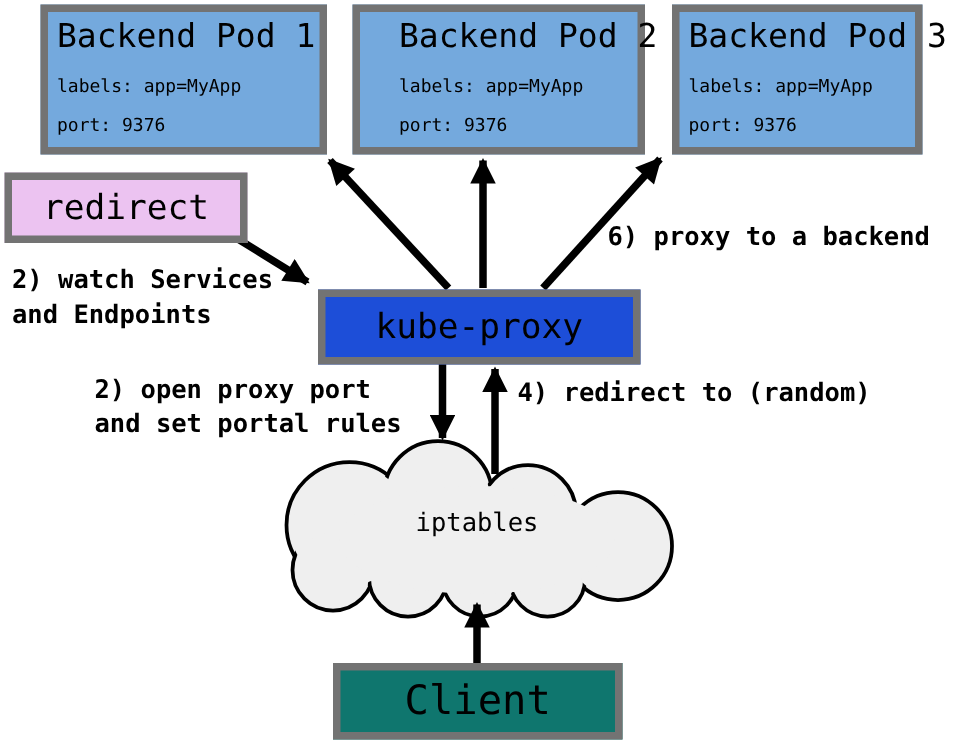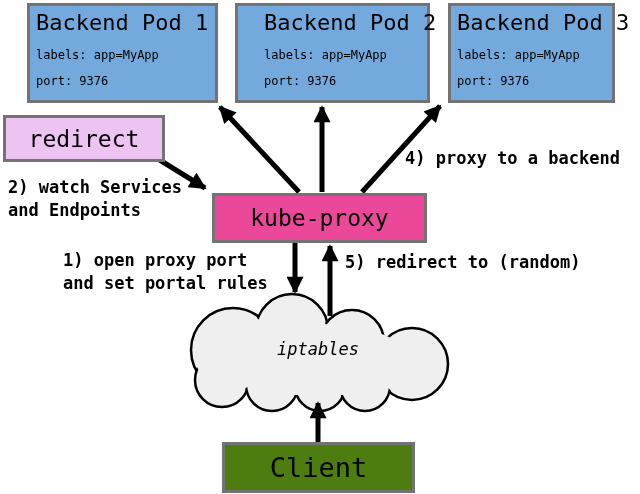--- a/index.html
+++ b/index.html
@@ -1,31 +1,31 @@
 <!DOCTYPE html>
 <html><head>
 <meta charset="utf-8">
 <style>
   html,body{margin:0;padding:0;background:#fff;}
   .stage{
     position:relative;width:640px;height:494px;background:#FFFFFF;overflow:hidden;
     font-family:"DejaVu Sans Mono","Liberation Mono",monospace;color:#000;
   }
   .layer{position:absolute;left:0;top:0;}
-  .box{position:absolute;box-sizing:border-box;border:3px solid #737373;}
+  .box{position:absolute;box-sizing:border-box;border:5px solid #737373;}
   .pod{background:#74A9DD;}
   .pod-title{font-size:22px;line-height:30px;margin:2px 0 0 6px;white-space:nowrap;}
   .pod-line{font-size:12px;line-height:18px;margin:8px 0 0 6px;white-space:nowrap;}
   .centerbox{display:flex;align-items:center;justify-content:center;white-space:nowrap;}
   .apiserver{background:#ECC3F1;font-size:23px;}
-  .kubeproxy{background:#ec4899;font-size:23px;}
-  .client{background:#4d7c0f;font-size:27px;}
+  .kubeproxy{background:#1d4ed8;font-size:23px;}
+  .client{background:#0f766e;font-size:27px;}
   .iptables-label{
     position:absolute;left:238px;top:339px;width:160px;text-align:center;
-    font-size:17px;white-space:nowrap;font-style:italic;
+    font-size:17px;white-space:nowrap;
   }
   .step{
     position:absolute;font-size:17px;font-weight:bold;line-height:23px;white-space:nowrap;
   }
 </style>
 </head>
 <body>
 
 <div class="stage">
 
@@ -91,23 +91,23 @@
 
   <div class="iptables-label">iptables</div>
 
   <div class="box centerbox client" style="left:222px;top:442px;width:193px;height:51px;">Client</div>
 
   <div class="step" style="left:8px;top:176px;">
     <div>2) watch Services</div>
     <div>and Endpoints</div>
   </div>
   <div class="step" style="left:63px;top:249px;">
-    <div>1) open proxy port</div>
+    <div>2) open proxy port</div>
     <div>and set portal rules</div>
   </div>
   <div class="step" style="left:345px;top:251px;">
-    <div>5) redirect to (random)</div>
+    <div>4) redirect to (random)</div>
   </div>
   <div class="step" style="left:405px;top:147px;">
-    <div>4) proxy to a backend</div>
+    <div>6) proxy to a backend</div>
   </div>
 
 </div>
 
 </body></html>

